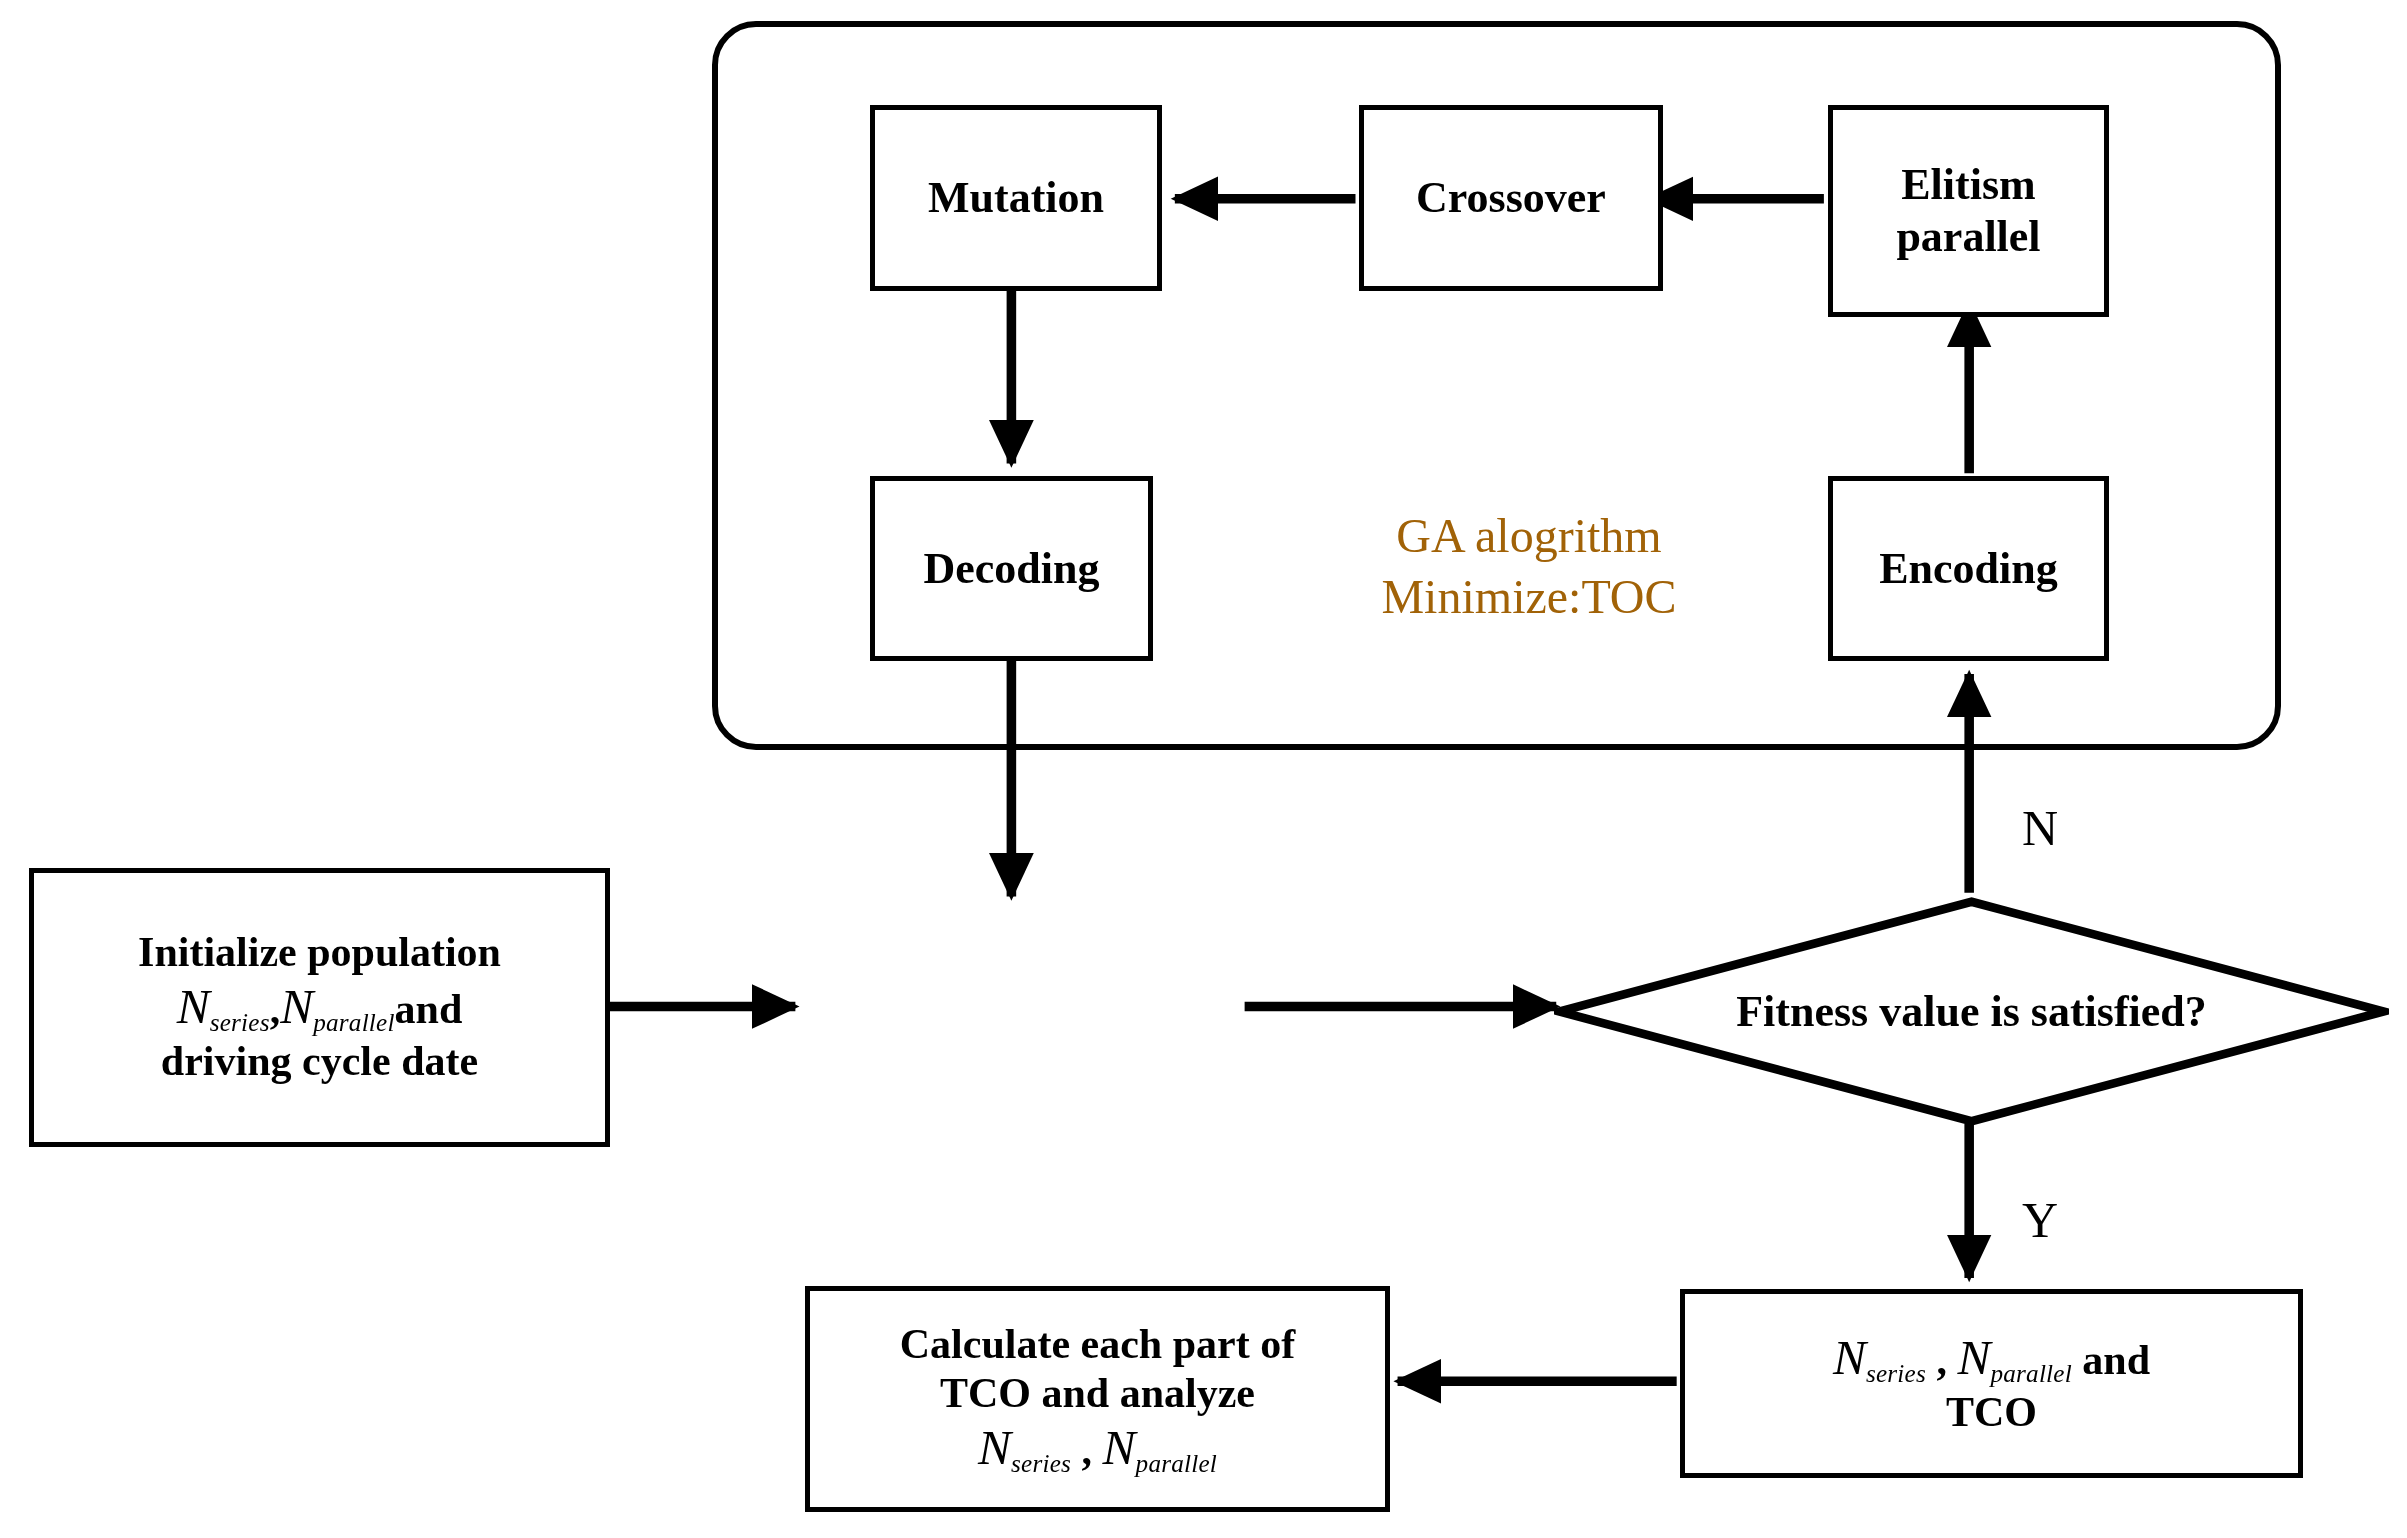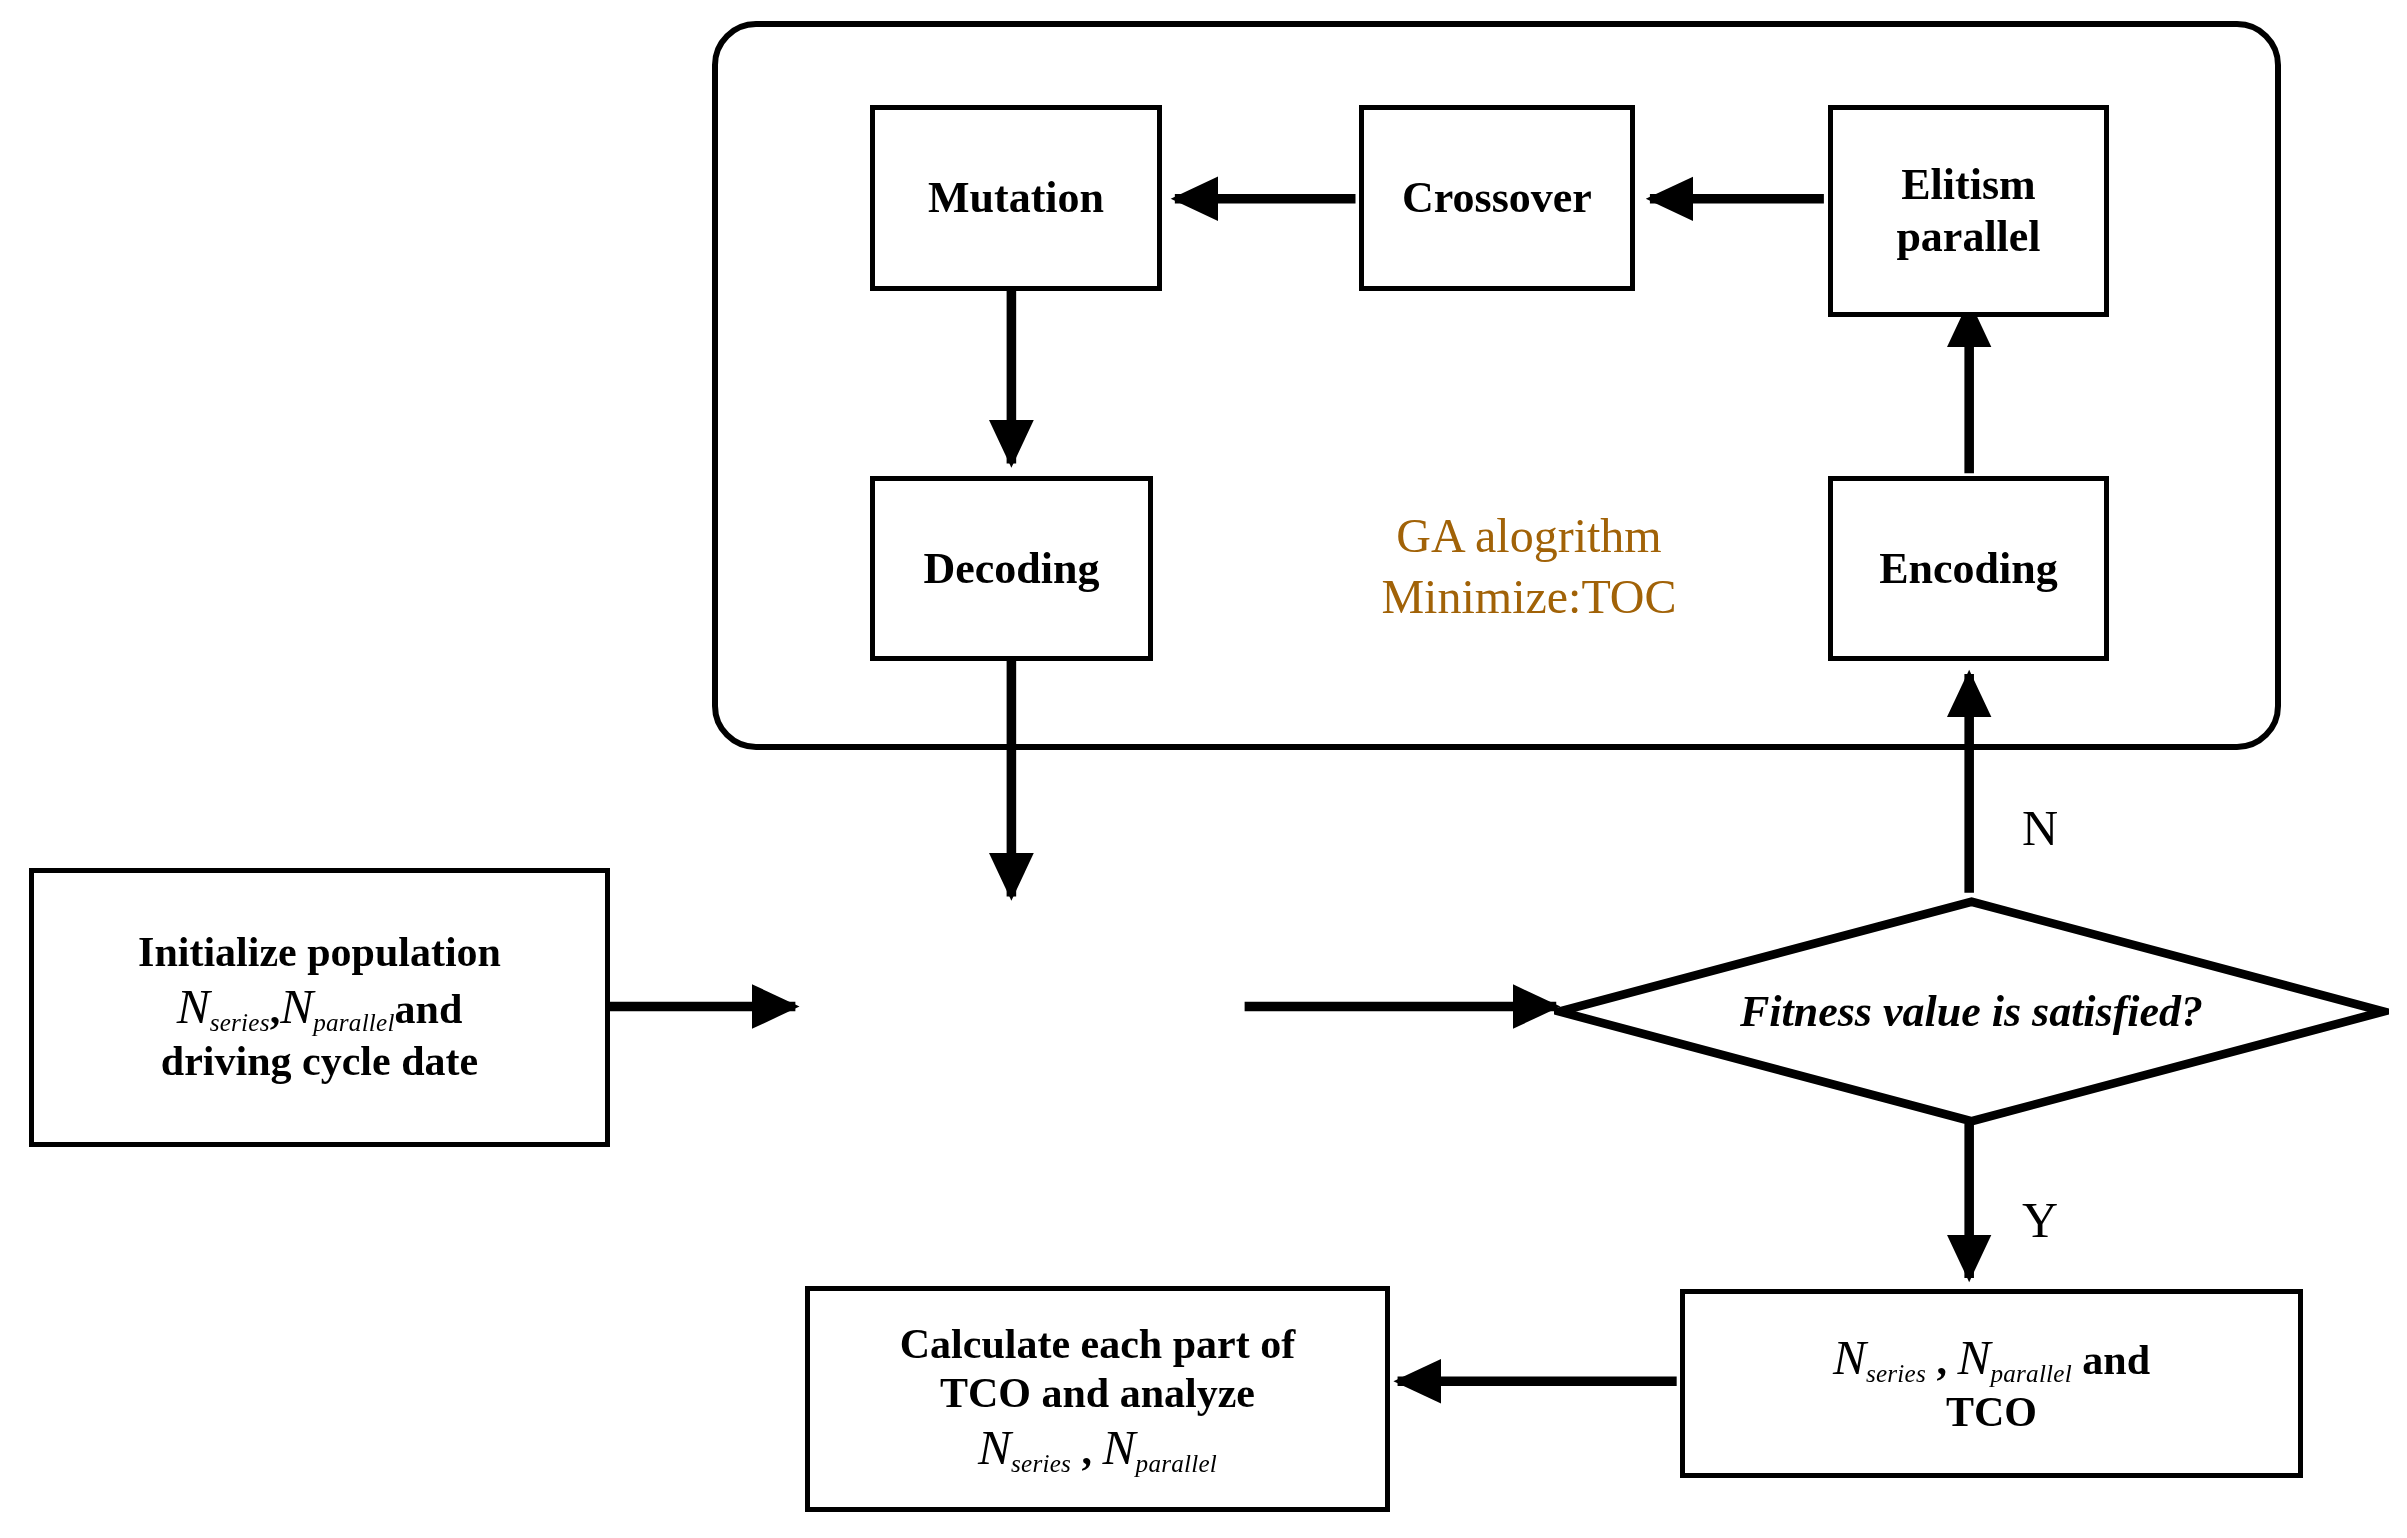--- a/index.html
+++ b/index.html
@@ -63,21 +63,20 @@
     position: absolute;
     left: 0; top: 0;
     width: 100%;
     height: 100%;
     display: flex;
     align-items: center;
     justify-content: center;
     font-weight: bold;
     color: #000000;
     text-align: left;
-    font-style: italic;
   }
   .branch-label {
     position: absolute;
     font-weight: normal;
     color: #000000;
     z-index: 4;
     font-size: 50px;
     line-height: 1;
   }
   .node .txt { display: block; padding: 0 9.6px; }
@@ -131,21 +130,21 @@
 
   <div class="ga-caption" style="left:1271px; top:505px; width:516px; font-size:48px;">
     <div>GA alogrithm</div>
     <div>Minimize:TOC</div>
   </div>
 
   <div class="node" style="left:870px; top:105px; width:292px; height:186px; font-size:44px;">
     <span class="txt">Mutation</span>
   </div>
 
-  <div class="node" style="left:1359px; top:105px; width:276px; height:186px; font-size:44px;">
+  <div class="node" style="left:1359px; top:105px; width:304px; height:186px; font-size:44px;">
     <span class="txt">Crossover</span>
   </div>
 
   <div class="node" style="left:1828px; top:105px; width:281px; height:212px; font-size:44px;">
     <span class="txt">
       <span>Elitism</span><br>
       <span>parallel</span>
     </span>
   </div>
 

